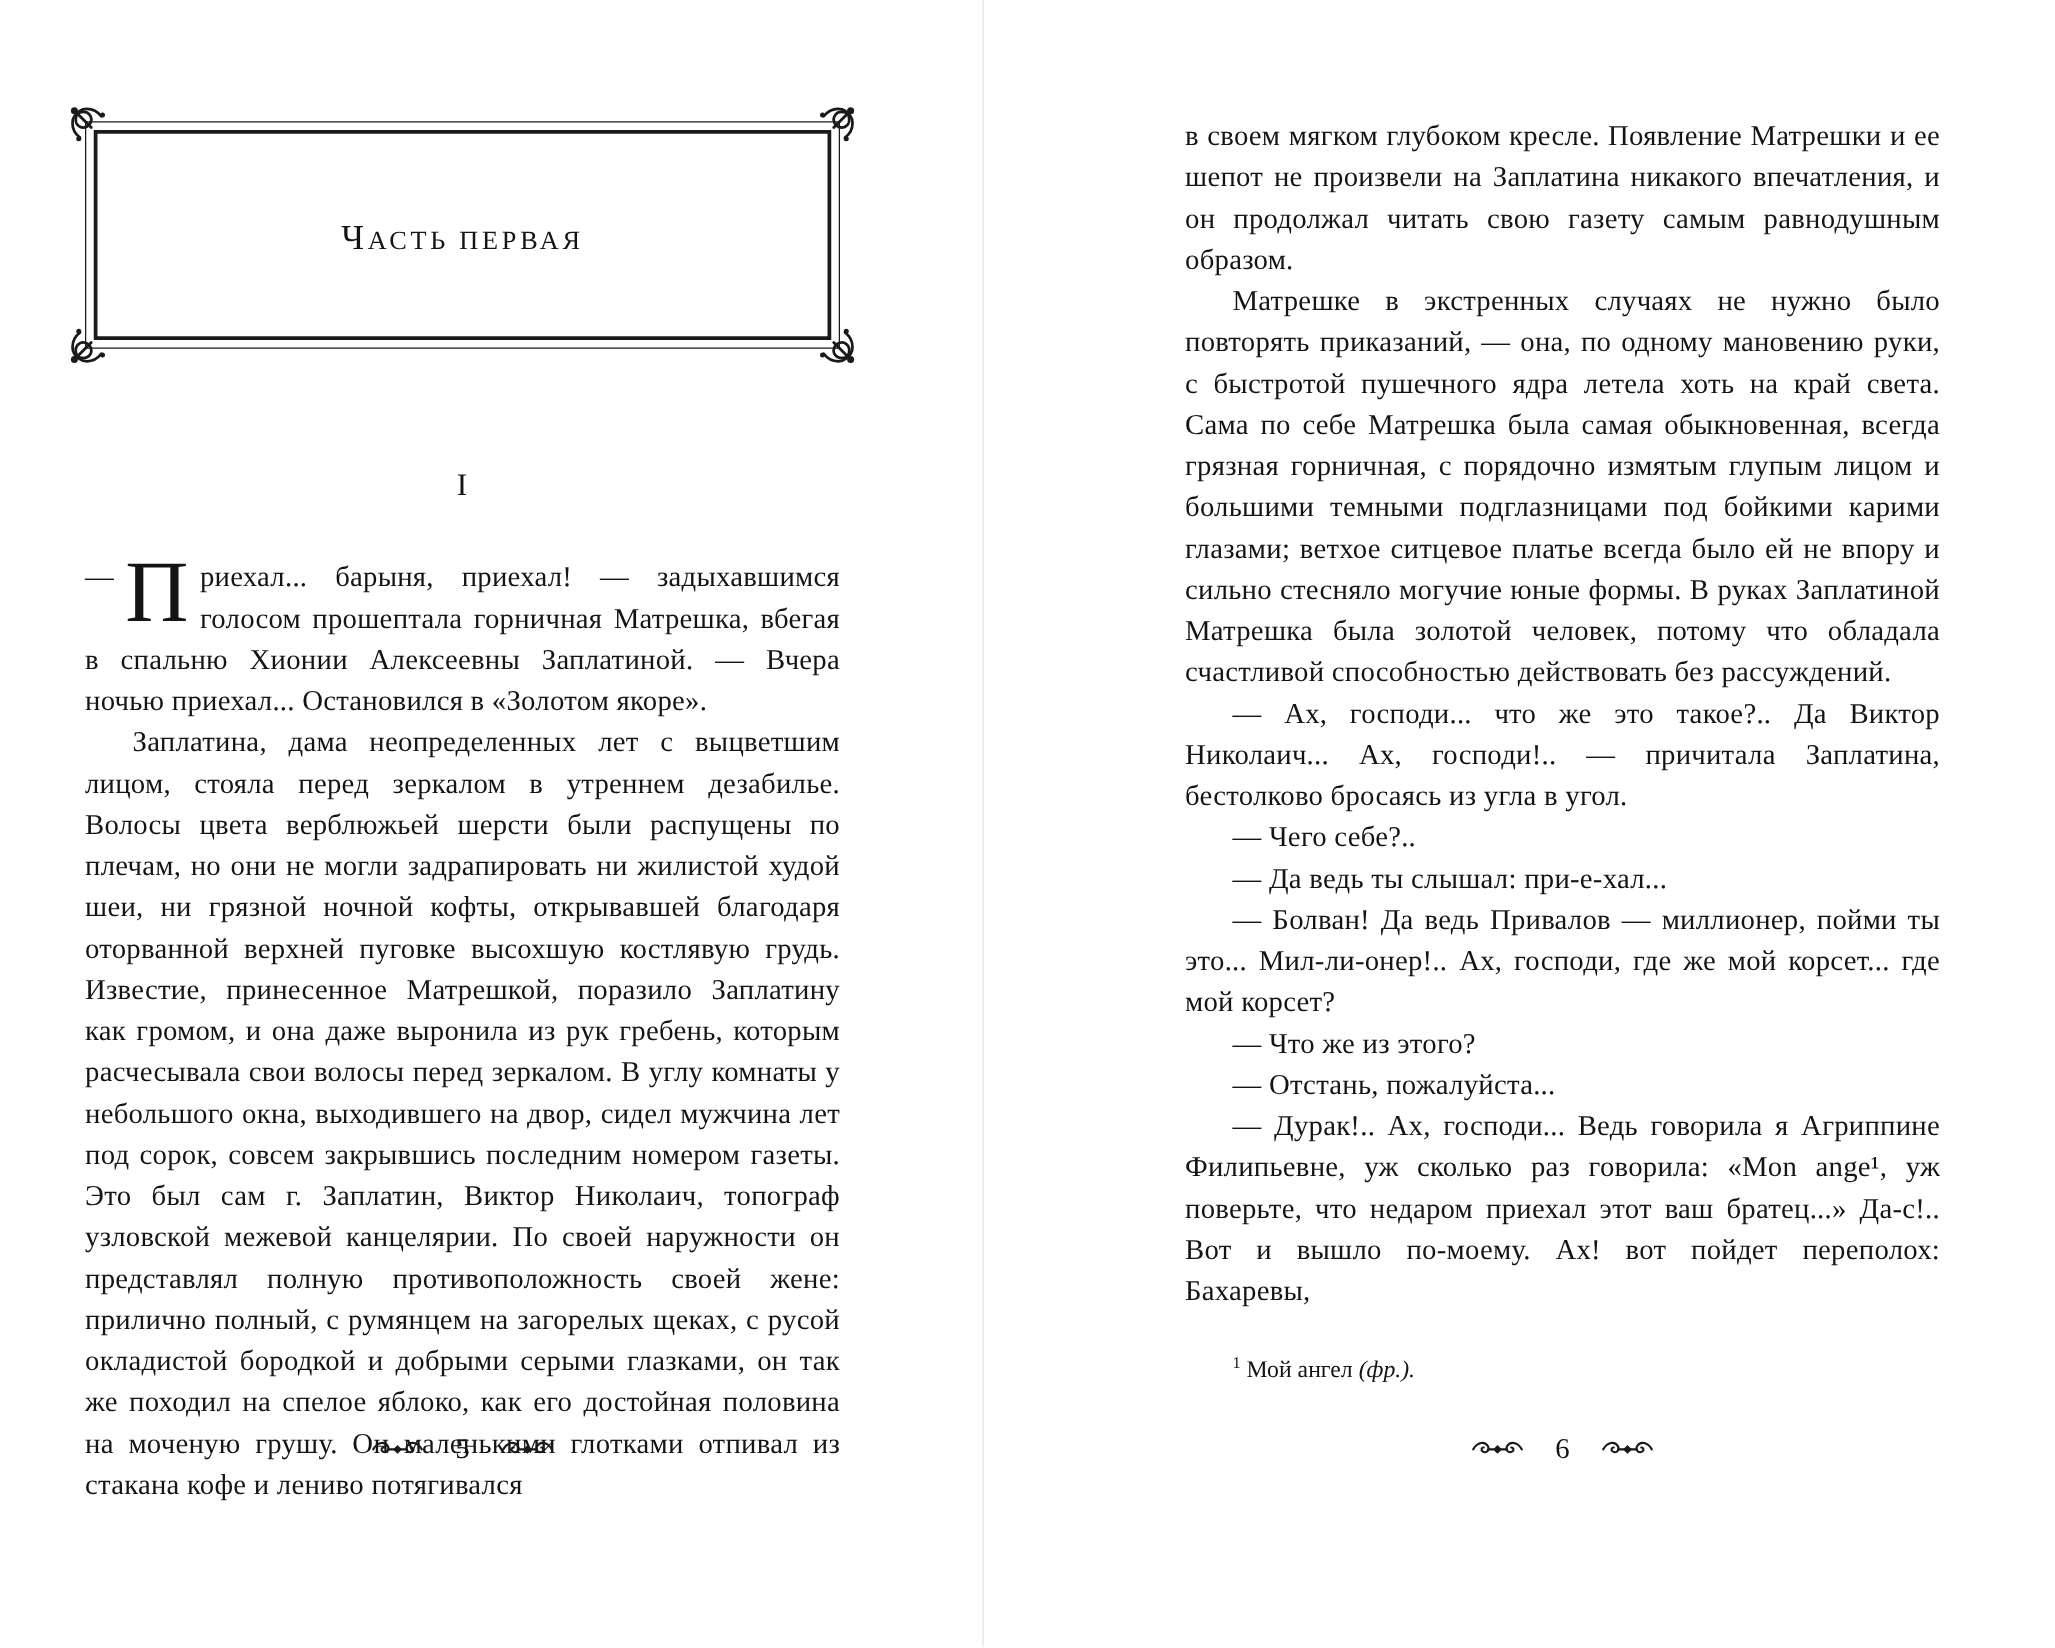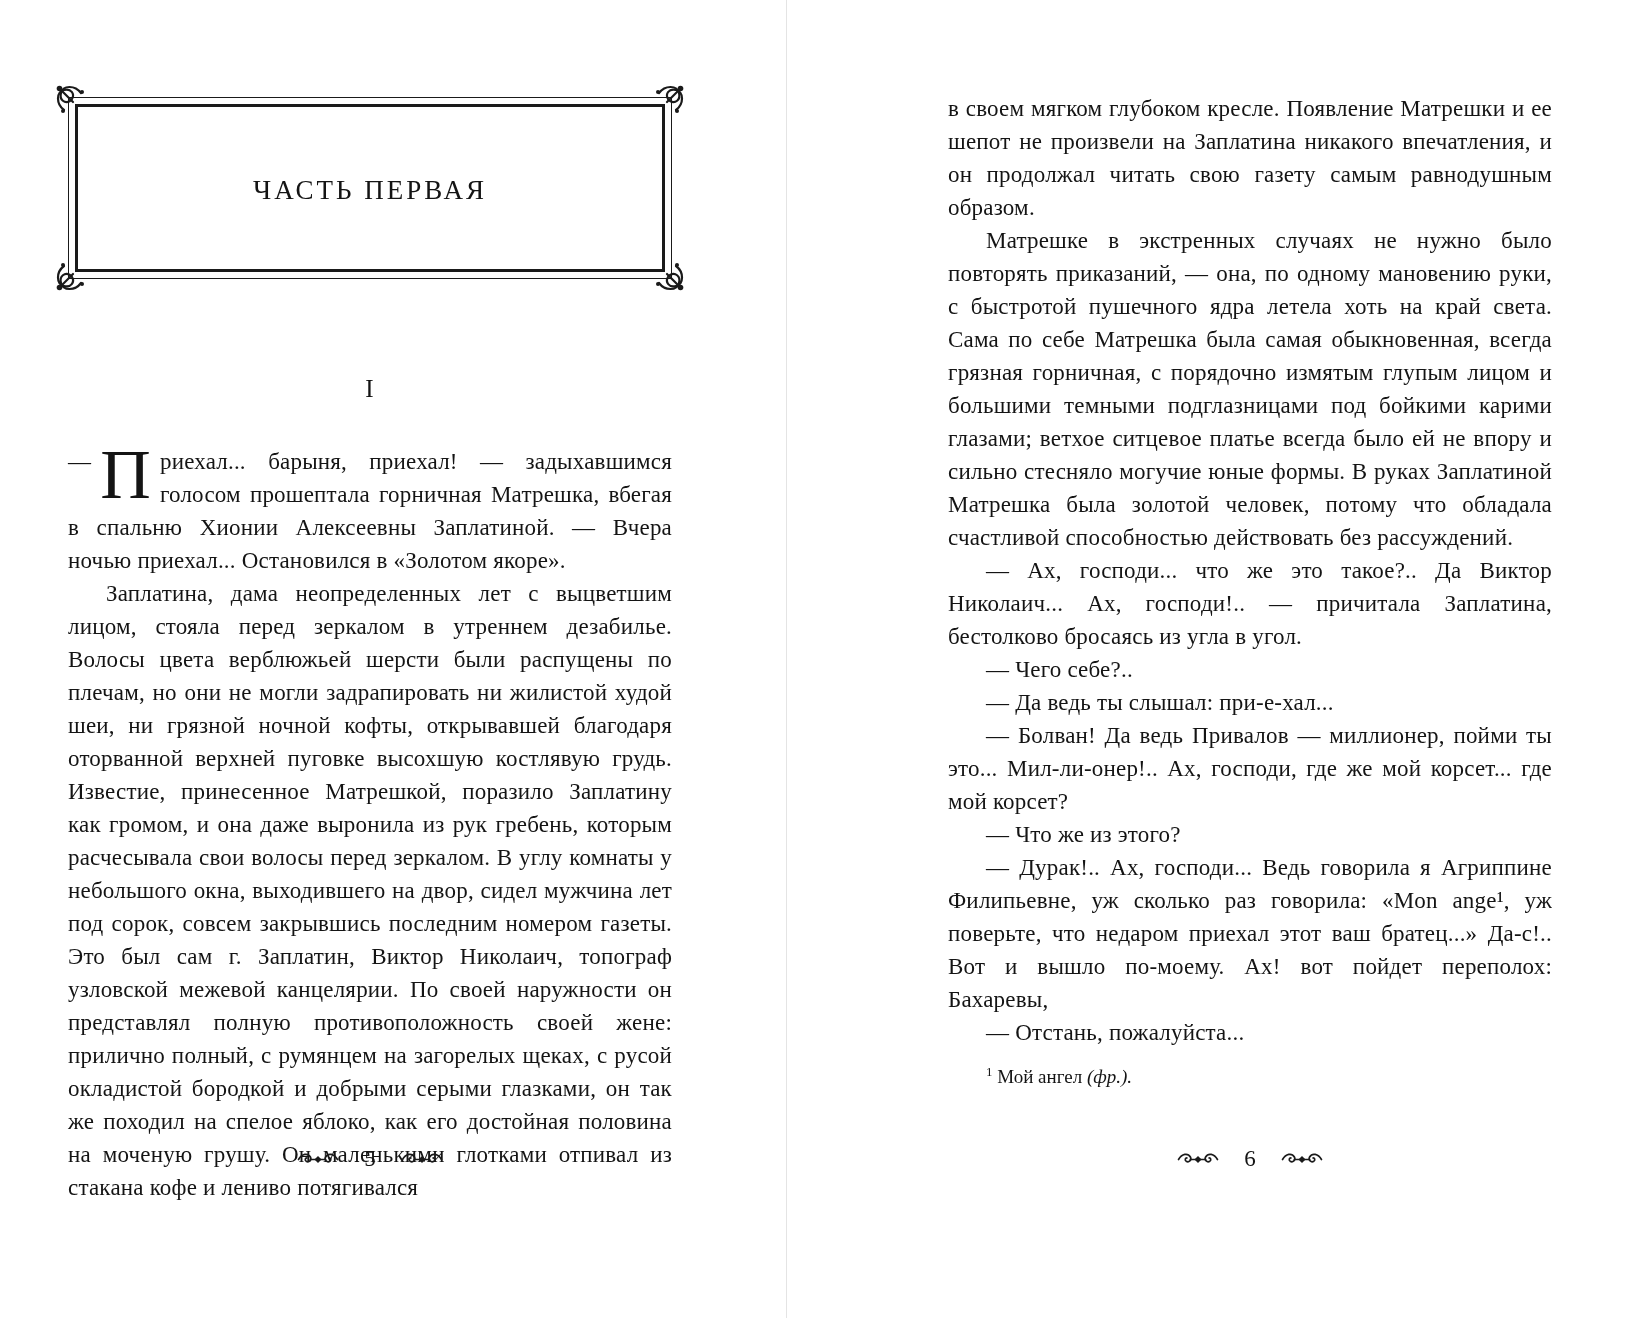--- a/index.html
+++ b/index.html
@@ -49,21 +49,21 @@
     align-items: center;
     justify-content: center;
   }
   .part-title {
     margin: 0;
     font-weight: normal;
     letter-spacing: 3px;
     white-space: nowrap;
   }
   .part-title .cap   { font-size: 28px; }
-  .part-title .small { font-size: 27px; text-align: right; }
+  .part-title .small { font-size: 21px; text-align: right; }
 
   .corner {
     position: absolute;
     width: 44px;
     height: 44px;
   }
   .corner.tl { left: -15px;  top: -15px; }
   .corner.tr { right: -15px; top: -15px;    transform: rotate(90deg); }
   .corner.br { right: -15px; bottom: -15px; transform: rotate(180deg); }
   .corner.bl { left: -15px;  bottom: -15px; transform: rotate(270deg); }
@@ -103,21 +103,21 @@
     font-size: 23px;
     line-height: 33px;
     margin-right: 9px;
   }
   .dc-letter {
     font-size: 70px;
     line-height: 60px;
   }
 
   
-  .footnote-block { margin-top: 10px; }
+  .footnote-block { margin-top: 28px; }
   .footnote {
     margin: 0;
     padding-left: 38px;
     font-size: 19px;
     line-height: 26px;
   }
   .footnote sup { font-size: 13px; }
   .footnote em  { font-style: italic; }
 
   
@@ -212,22 +212,22 @@
   <section class="page page-right">
 
     <div class="body-text">
       <p class="para no-indent">в своем мягком глубоком кресле. Появление Матрешки и ее шепот не произвели на Заплатина никакого впечатления, и он продолжал читать свою газету самым равнодушным образом.</p>
       <p class="para">Матрешке в экстренных случаях не нужно было повторять приказаний, — она, по одному мановению руки, с быстротой пушечного ядра летела хоть на край света. Сама по себе Матрешка была самая обыкновенная, всегда грязная горничная, с порядочно измятым глупым лицом и большими темными подглазницами под бойкими карими глазами; ветхое ситцевое платье всегда было ей не впору и сильно стесняло могучие юные формы. В руках Заплатиной Матрешка была золотой человек, потому что обладала счастливой способностью действовать без рассуждений.</p>
       <p class="para">— Ах, господи... что же это такое?.. Да Виктор Николаич... Ах, господи!.. — причитала Заплатина, бестолково бросаясь из угла в угол.</p>
       <p class="para">— Чего себе?..</p>
       <p class="para">— Да ведь ты слышал: при-е-хал...</p>
       <p class="para">— Болван! Да ведь Привалов — миллионер, пойми ты это... Мил-ли-онер!.. Ах, господи, где же мой корсет... где мой корсет?</p>
       <p class="para">— Что же из этого?</p>
+      <p class="para">— Отстань, пожалуйста...</p>
       <p class="para">— Дурак!.. Ах, господи... Ведь говорила я Агриппине Филипьевне, уж сколько раз говорила: «Mon ange¹, уж поверьте, что недаром приехал этот ваш братец...» Да-с!.. Вот и вышло по-моему. Ах! вот пойдет переполох: Бахаревы,</p>
-      <p class="para">— Отстань, пожалуйста...</p>
     </div>
 
     <div class="footnote-block">
       <p class="footnote"><sup>1</sup> <span>Мой ангел</span> <em>(фр.).</em></p>
     </div>
 
     <div class="footer">
       <svg class="fleuron">
           <use href="#fleuron"></use>
         </svg>

